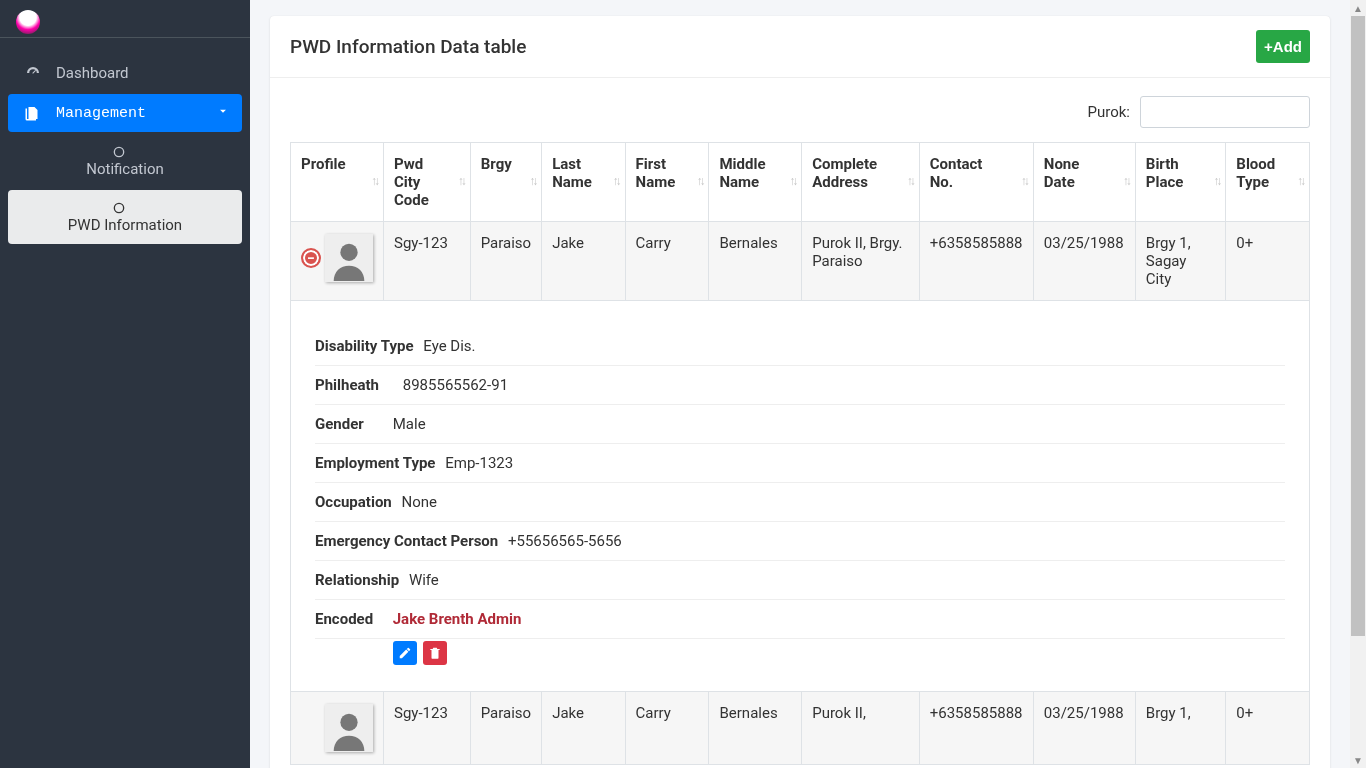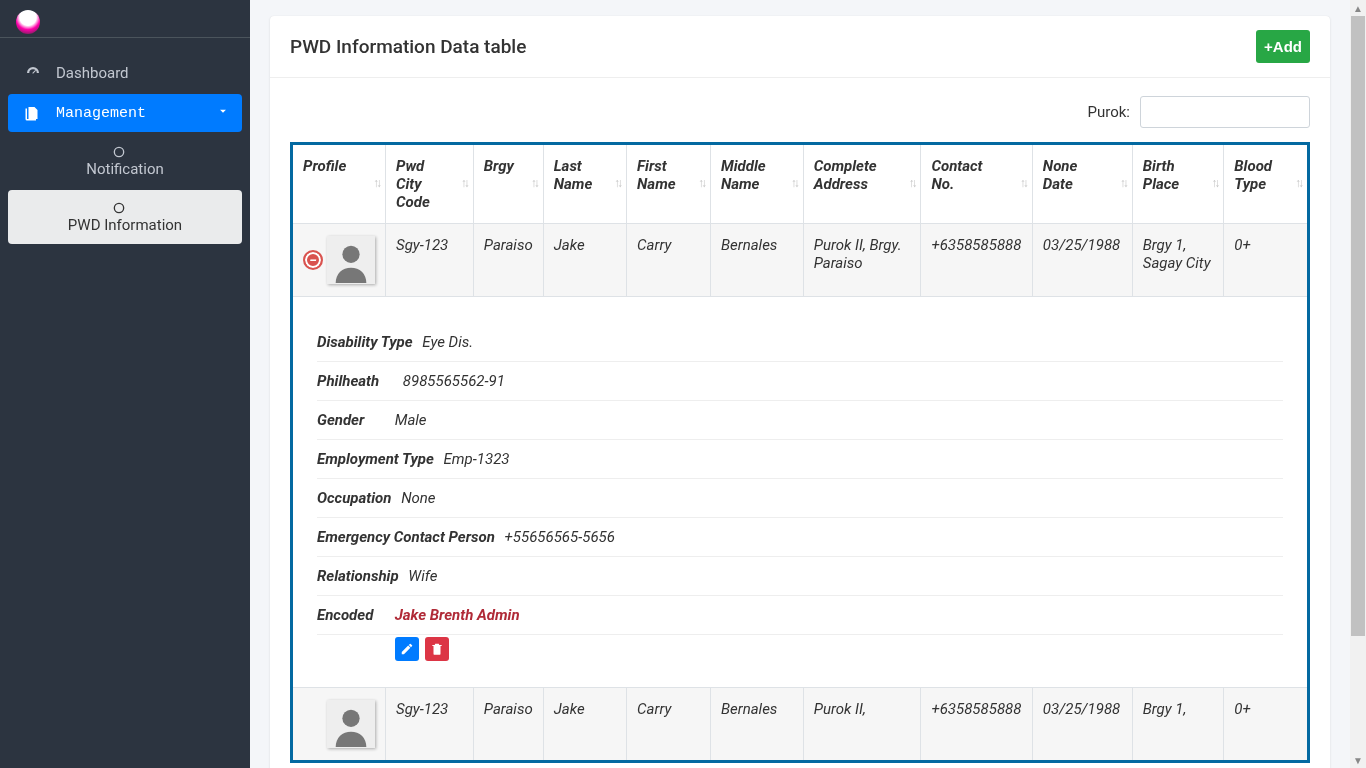--- a/index.html
+++ b/index.html
@@ -133,22 +133,21 @@
   height: 32px;
   width: 170px;
   border: 1px solid #ced4da;
   border-radius: 3px;
   padding: 0 8px;
   font-size: 14px;
 }
 table.data {
   width: 100%;
   border-collapse: collapse;
-  border: 3px solid #0369a1;
-  font-style: italic;
+  border: 1px solid #0369a1;
 }
 table.data th, table.data td {
   border: 1px solid #dee2e6;
   padding: 12px 10px;
   text-align: left;
   vertical-align: top;
   font-size: 15px;
 }
 table.data th {
   font-weight: 700;

